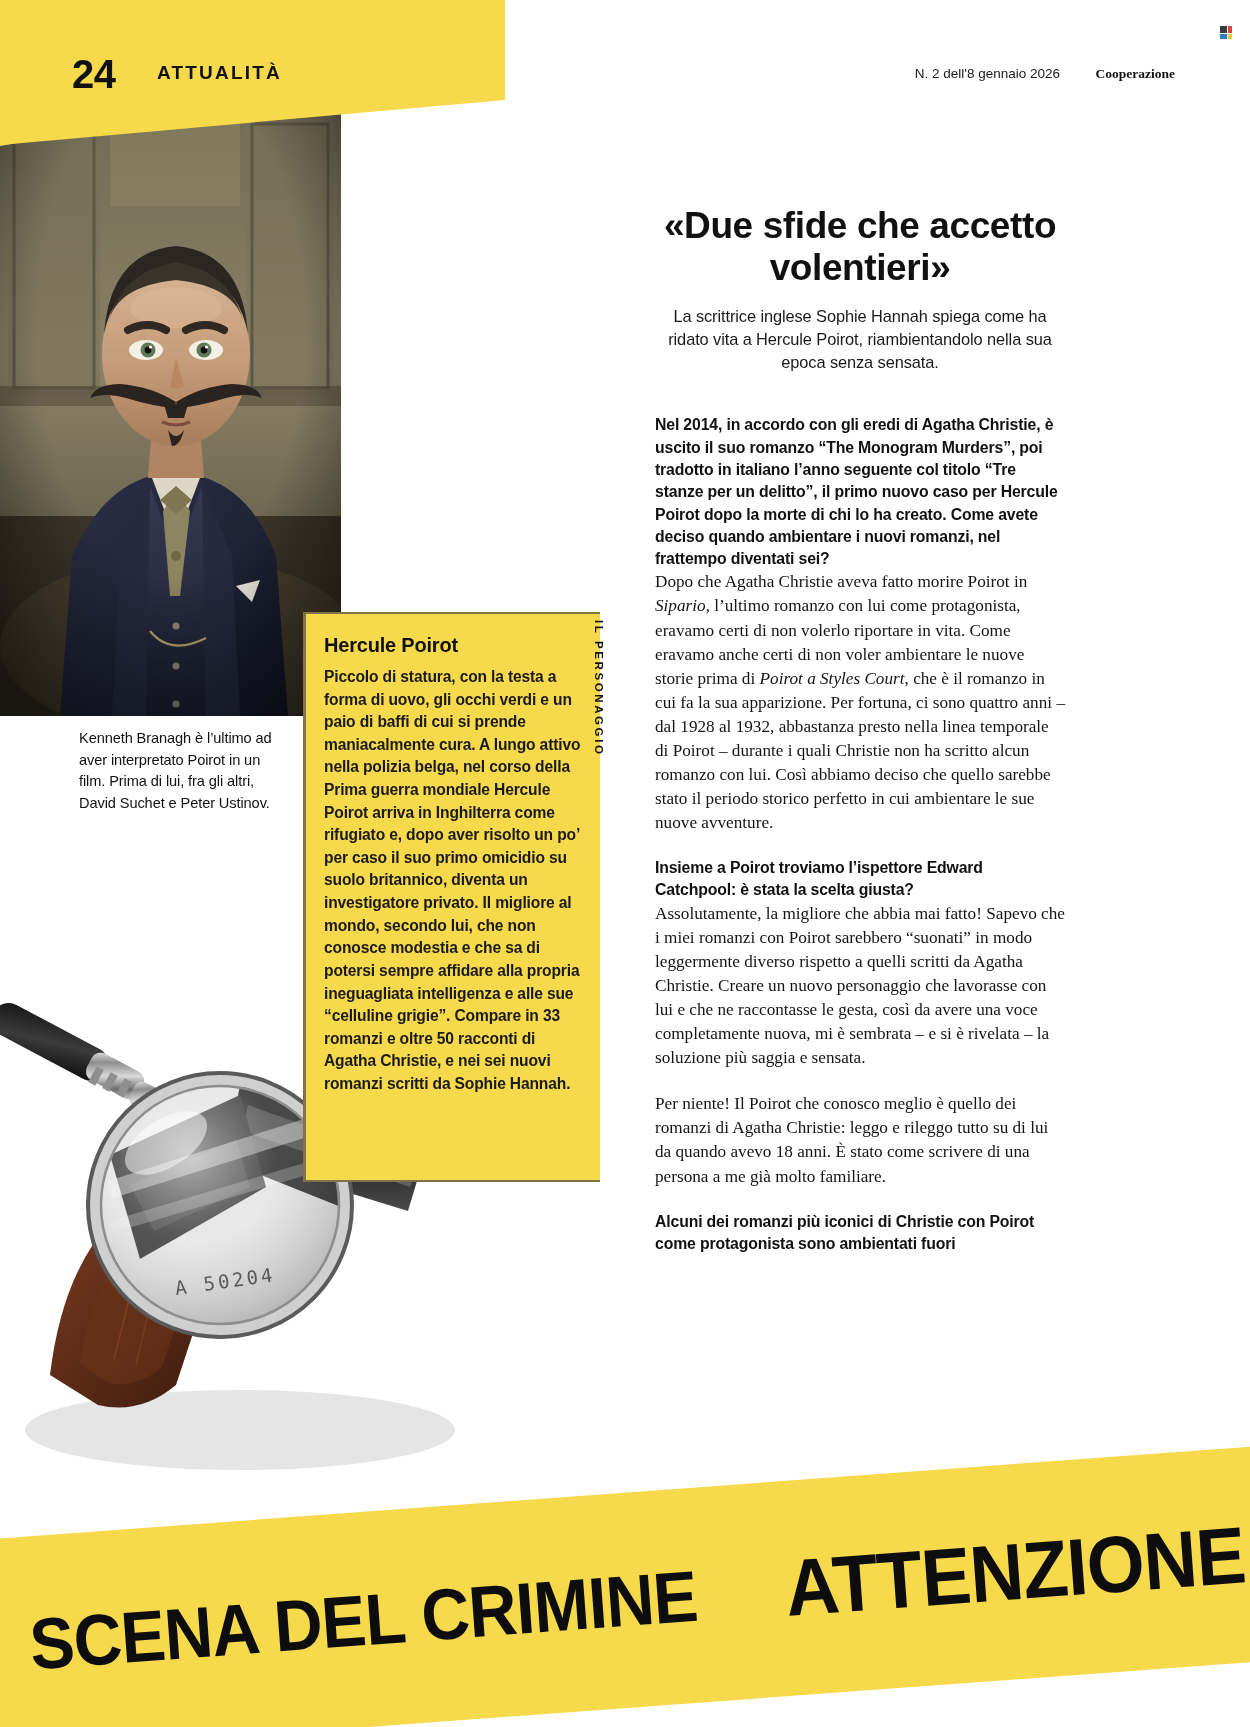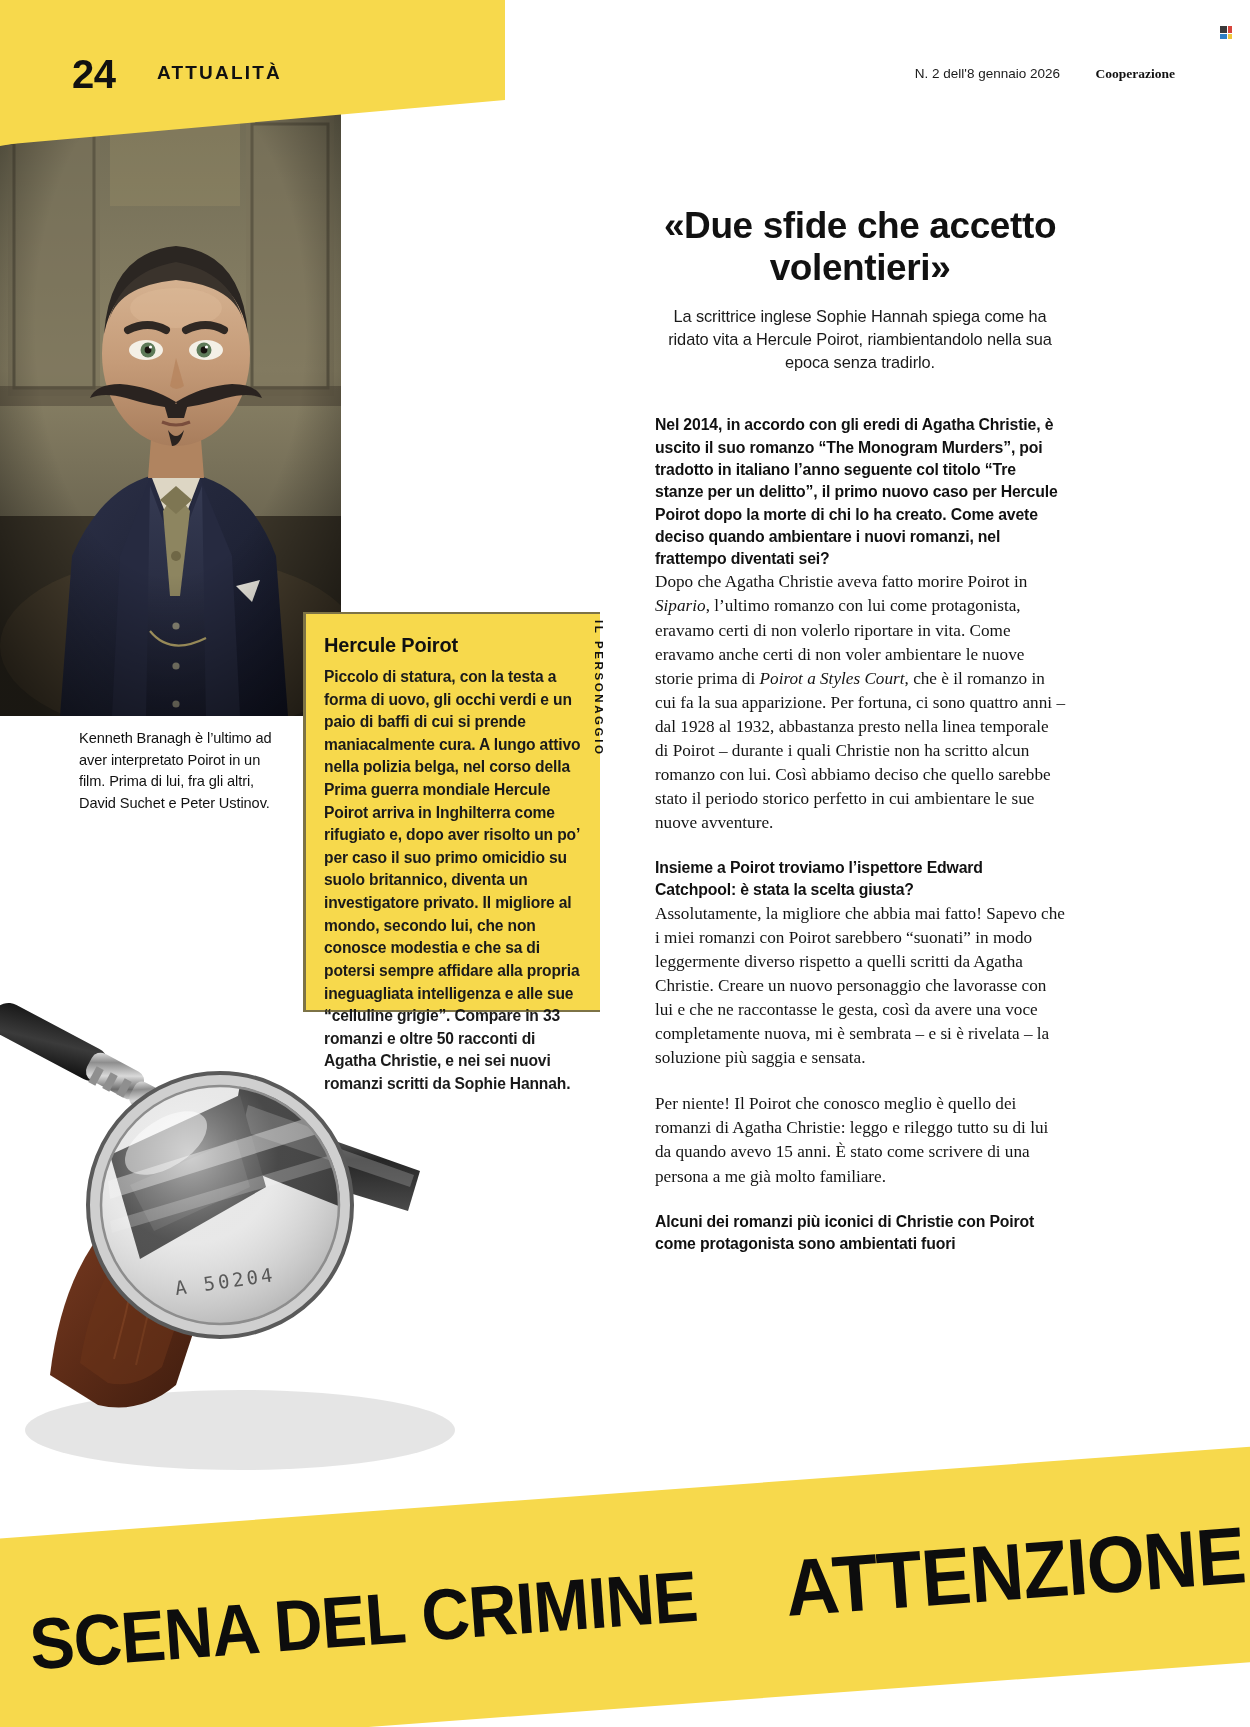--- a/index.html
+++ b/index.html
@@ -107,21 +107,21 @@
     color: #111111;
     letter-spacing: -0.1px;
     z-index: 6;
   }
 
   
   .infobox {
     position: absolute;
     left: 303px; top: 612px;
     width: 297px;
-    height: 400px;
+    height: 570px;
     background: #f7d94c;
     border-left: 3px solid #7d7346;
     border-top: 2px solid #7d7346;
     border-bottom: 2px solid #7d7346;
     z-index: 7;
     padding: 20px 18px 14px 18px;
   }
   .infobox-title {
     font-size: 20px;
     font-weight: 800;
@@ -373,34 +373,34 @@
   <div class="infobox">
     <div class="infobox-title">Hercule Poirot</div>
     <div class="infobox-body">Piccolo di statura, con la testa a forma di uovo, gli occhi verdi e un paio di baffi di cui si prende maniacalmente cura. A lungo attivo nella polizia belga, nel corso della Prima guerra mondiale Hercule Poirot arriva in Inghilterra come rifugiato e, dopo aver risolto un po’ per caso il suo primo omicidio su suolo britannico, diventa un investigatore privato. Il migliore al mondo, secondo lui, che non conosce modestia e che sa di potersi sempre affidare alla propria ineguagliata intelligenza e alle sue “celluline grigie”. Compare in 33 romanzi e oltre 50 racconti di Agatha Christie, e nei sei nuovi romanzi scritti da Sophie Hannah.</div>
   </div>
   <div class="infobox-tag">
     <span>IL PERSONAGGIO</span>
   </div>
 
   <div class="article">
     <h1 class="headline">«Due sfide che accetto volentieri»</h1>
-    <p class="deck">La scrittrice inglese Sophie Hannah spiega come ha ridato vita a Hercule Poirot, riambientandolo nella sua epoca senza tradirlo.</p>
+    <p class="deck">La scrittrice inglese Sophie Hannah spiega come ha ridato vita a Hercule Poirot, riambientandolo nella sua epoca senza sensata.</p>
 
     <div class="qa-block">
       <p class="question">Nel 2014, in accordo con gli eredi di Agatha Christie, è uscito il suo romanzo “The Monogram Murders”, poi tradotto in italiano l’anno seguente col titolo “Tre stanze per un delitto”, il primo nuovo caso per Hercule Poirot dopo la morte di chi lo ha creato. Come avete deciso quando ambientare i nuovi romanzi, nel frattempo diventati sei?</p>
       <p class="answer"><span>Dopo che Agatha Christie aveva fatto morire Poirot in </span><em>Sipario</em><span>, l’ultimo romanzo con lui come protagonista, eravamo certi di non volerlo riportare in vita. Come eravamo anche certi di non voler ambientare le nuove storie prima di </span><em>Poirot a Styles Court</em><span>, che è il romanzo in cui fa la sua apparizione. Per fortuna, ci sono quattro anni – dal 1928 al 1932, abbastanza presto nella linea temporale di Poirot – durante i quali Christie non ha scritto alcun romanzo con lui. Così abbiamo deciso che quello sarebbe stato il periodo storico perfetto in cui ambientare le sue nuove avventure.</span></p>
     </div>
 
     <div class="qa-block">
       <p class="question">Insieme a Poirot troviamo l’ispettore Edward Catchpool: è stata la scelta giusta?</p>
       <p class="answer">Assolutamente, la migliore che abbia mai fatto! Sapevo che i miei romanzi con Poirot sarebbero “suonati” in modo leggermente diverso rispetto a quelli scritti da Agatha Christie. Creare un nuovo personaggio che lavorasse con lui e che ne raccontasse le gesta, così da avere una voce completamente nuova, mi è sembrata – e si è rivelata – la soluzione più saggia e sensata.</p>
     </div>
 
     <div class="qa-block">
-      <p class="answer">Per niente! Il Poirot che conosco meglio è quello dei romanzi di Agatha Christie: leggo e rileggo tutto su di lui da quando avevo 15 anni. È stato come scrivere di una persona a me già molto familiare.</p>
+      <p class="answer">Per niente! Il Poirot che conosco meglio è quello dei romanzi di Agatha Christie: leggo e rileggo tutto su di lui da quando avevo 18 anni. È stato come scrivere di una persona a me già molto familiare.</p>
     </div>
 
     <div class="qa-block">
       <p class="question">Alcuni dei romanzi più iconici di Christie con Poirot come protagonista sono ambientati fuori</p>
     </div>
   </div>
 
   <div class="evidence">
     <svg width="520" height="500" viewBox="0 0 520 500">
       <defs>

